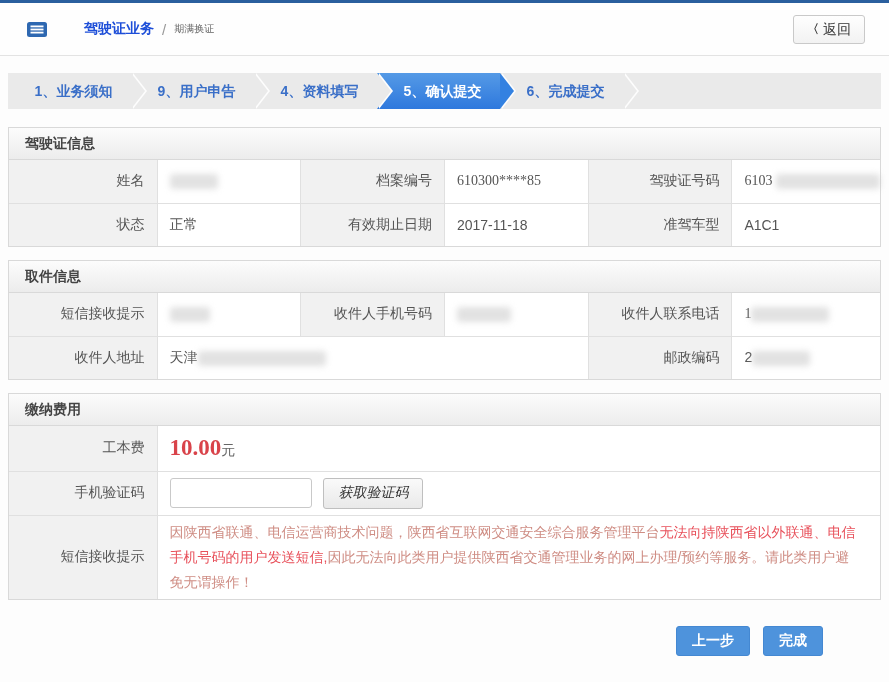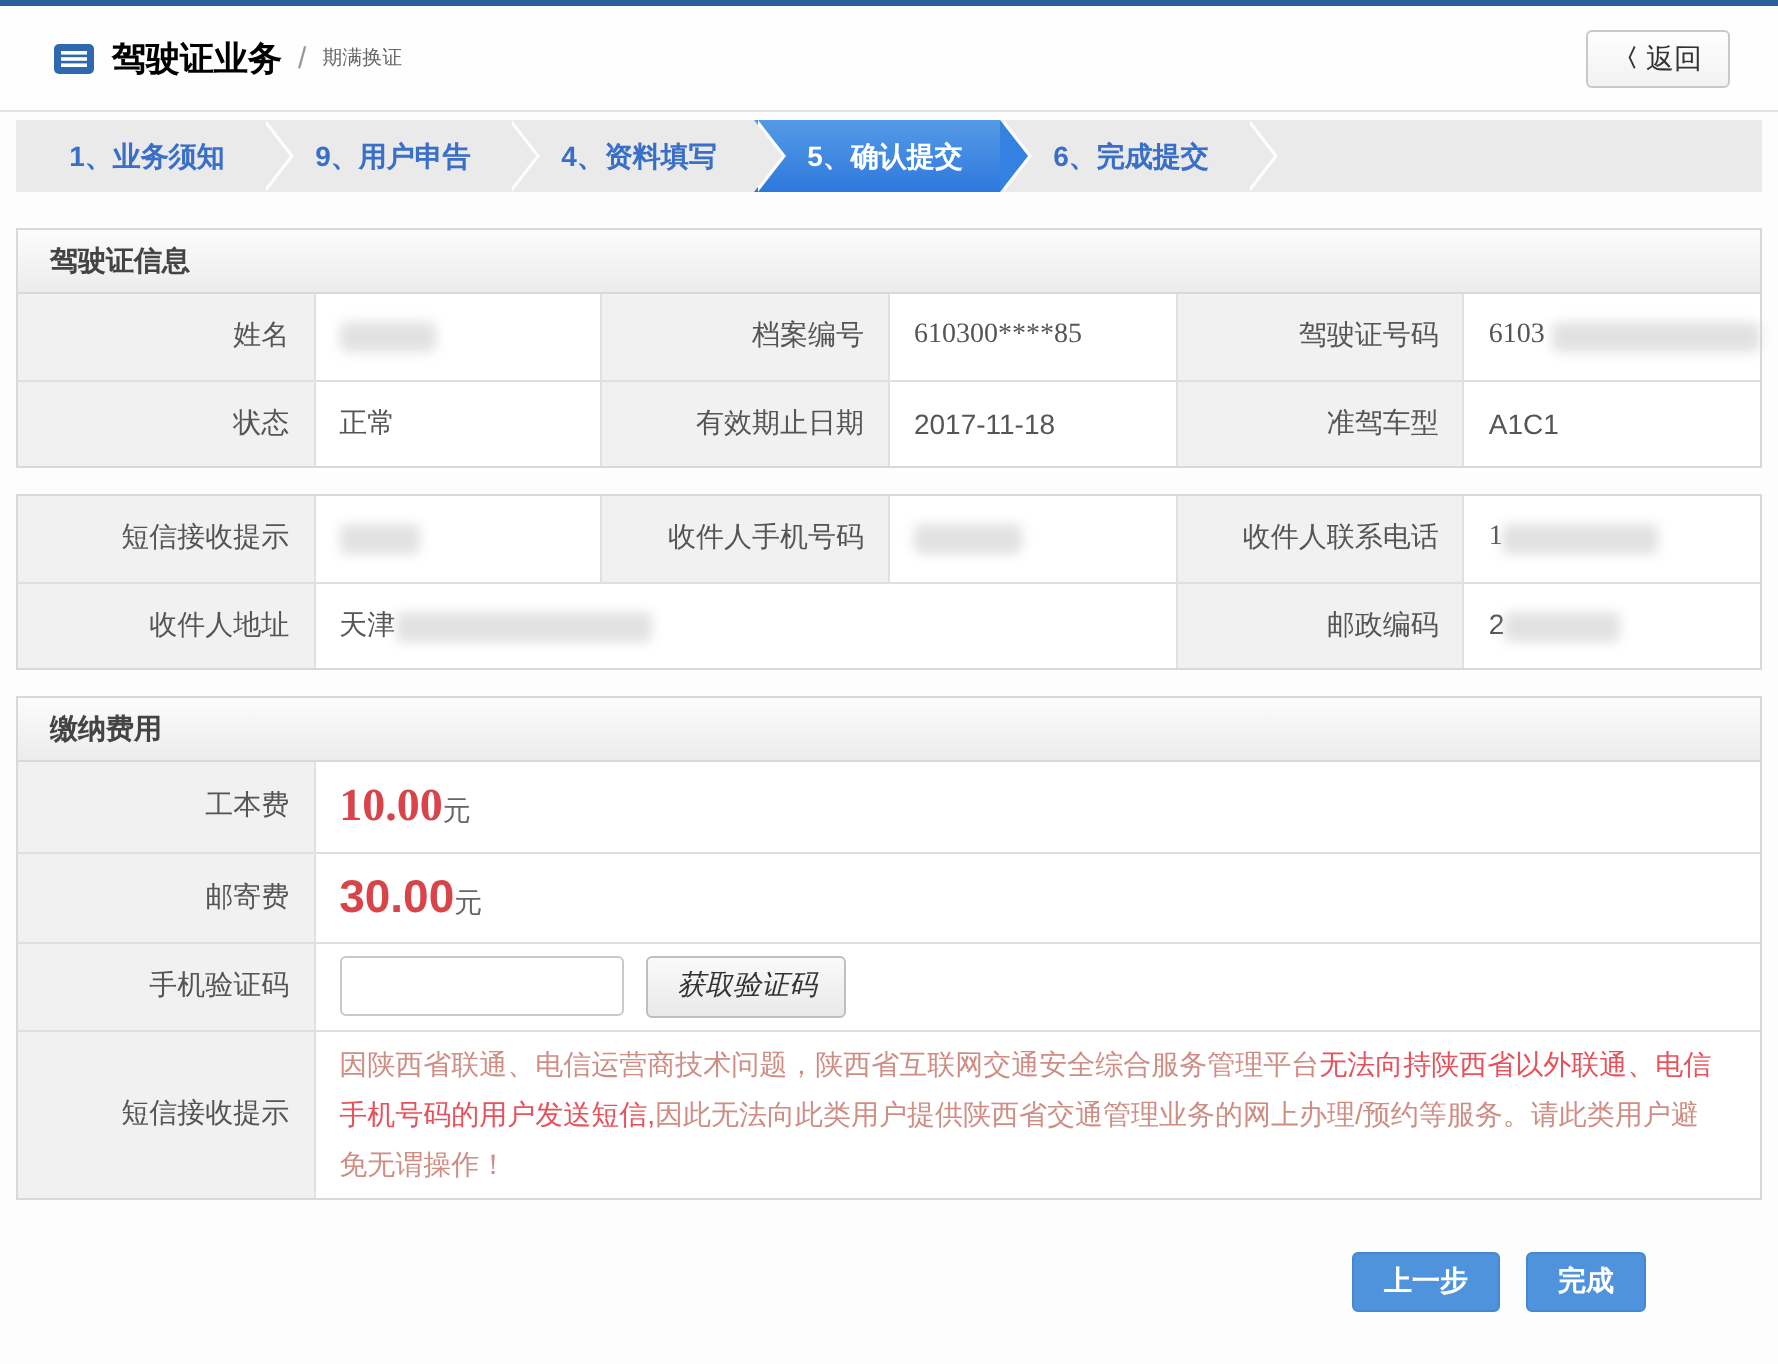--- a/index.html
+++ b/index.html
@@ -5,30 +5,30 @@
   * { margin:0; padding:0; box-sizing:border-box; }
   html,body { width:889px; height:682px; overflow:hidden; background:#fdfdfd;
     font-family:"Liberation Sans","DejaVu Sans",sans-serif; font-size:14px; color:#555; }
 
   .topbar { height:3px; background:#2a5f9e; }
 
   
   .page-header { height:53px; background:#fefefe; border-bottom:1px solid #e3e3e3;
     display:flex; align-items:center; padding:0 24px 0 26px; }
   .title-icon { width:22px; height:17px; margin-right:8px; flex:0 0 auto; }
-  .page-title { font-size:17px; font-weight:bold; color:#000000; }
+  .page-title { font-size:14px; font-weight:bold; color:#1d4ed8;margin-left:28px; }
   .title-divider { color:#999; margin:0 8px; font-size:15px; }
   .page-subtitle { font-size:10px; color:#666; }
   .header-spacer { flex:1; }
   .back-btn { height:29px; line-height:27px; padding:0 13px; background:linear-gradient(#fefefe,#f2f2f2);
     border:1px solid #c9c9c9; border-radius:3px; color:#333; cursor:pointer; display:flex; align-items:center; }
   .back-chevron { font-size:12px; margin-right:4px; color:#333; font-weight:bold; }
 
   
-  .steps { display:flex; height:36px; margin:4px 8px 18px 8px; background:#c4b5fd; overflow:hidden; }
+  .steps { display:flex; height:36px; margin:17px 8px 18px 8px; background:#c4b5fd; overflow:hidden; }
   .step { position:relative; flex:0 0 123px; text-align:center; line-height:36px;
     background:#eaeaea; color:#3a6fc8; font-weight:bold; cursor:pointer; padding-left:8px; }
   .step::before { content:""; position:absolute; top:0; right:-16px; width:0; height:0; z-index:1;
     border-top:18px solid transparent; border-bottom:18px solid transparent; border-left:14px solid #fdfdfd; }
   .step::after  { content:""; position:absolute; top:0; right:-14px; width:0; height:0; z-index:2;
     border-top:18px solid transparent; border-bottom:18px solid transparent; border-left:14px solid #eaeaea; }
   .step:nth-child(1){z-index:7} .step:nth-child(2){z-index:6} .step:nth-child(3){z-index:5}
   .step:nth-child(4){z-index:4} .step:nth-child(5){z-index:3} .step:nth-child(6){z-index:2}
   .step.active { background:linear-gradient(#559ae6,#2e78dd); color:#fff; }
   .step.active::after { border-left-color:#3381e1; }
@@ -125,20 +125,21 @@
       <td class="lbl">有效期止日期</td>
       <td class="val">2017-11-18</td>
       <td class="lbl">准驾车型</td>
       <td class="val">A1C1</td>
     </tr>
   </tbody>
     </table>
 </div>
 
 <div class="section">
+  <div class="section-hd">取件信息</div>
   <table>
     <colgroup>
         <col style="width:17%">
         <col style="width:16.5%">
         <col style="width:16.5%">
         <col style="width:16.5%">
         <col style="width:16.5%">
         <col style="width:17%">
       </colgroup>
     <tbody>
@@ -165,24 +166,20 @@
   <table class="fees">
     <colgroup>
         <col style="width:17%">
         <col style="width:83%">
       </colgroup>
     <tbody>
         <tr>
       <td class="lbl">工本费</td>
       <td class="val"><span class="price">10.00</span><span class="unit">元</span></td>
     </tr>
-    <tr>
-      <td class="lbl">邮寄费</td>
-      <td class="val"><span class="price">30.00</span><span class="unit">元</span></td>
-    </tr>
     <tr class="sms-row">
       <td class="lbl">手机验证码</td>
       <td class="val">
         <input class="sms-input" type="text" value="" style="">
         <button class="get-code-btn">获取验证码</button>
       </td>
     </tr>
     <tr class="notice-row">
       <td class="lbl">短信接收提示</td>
       <td class="val">

